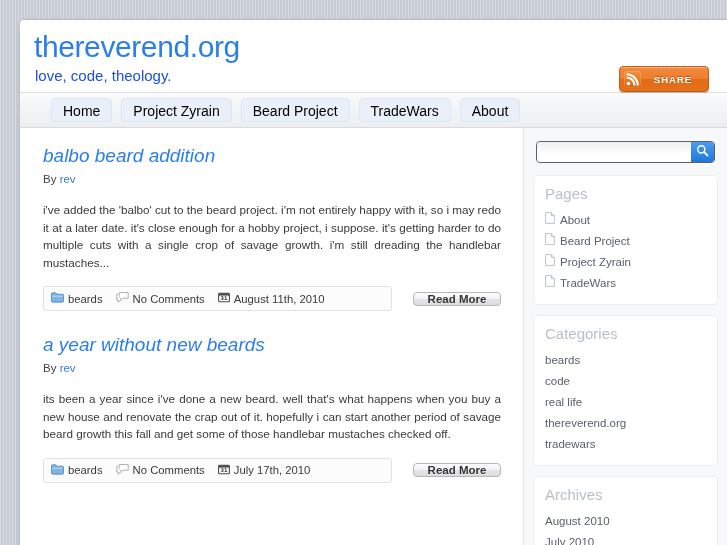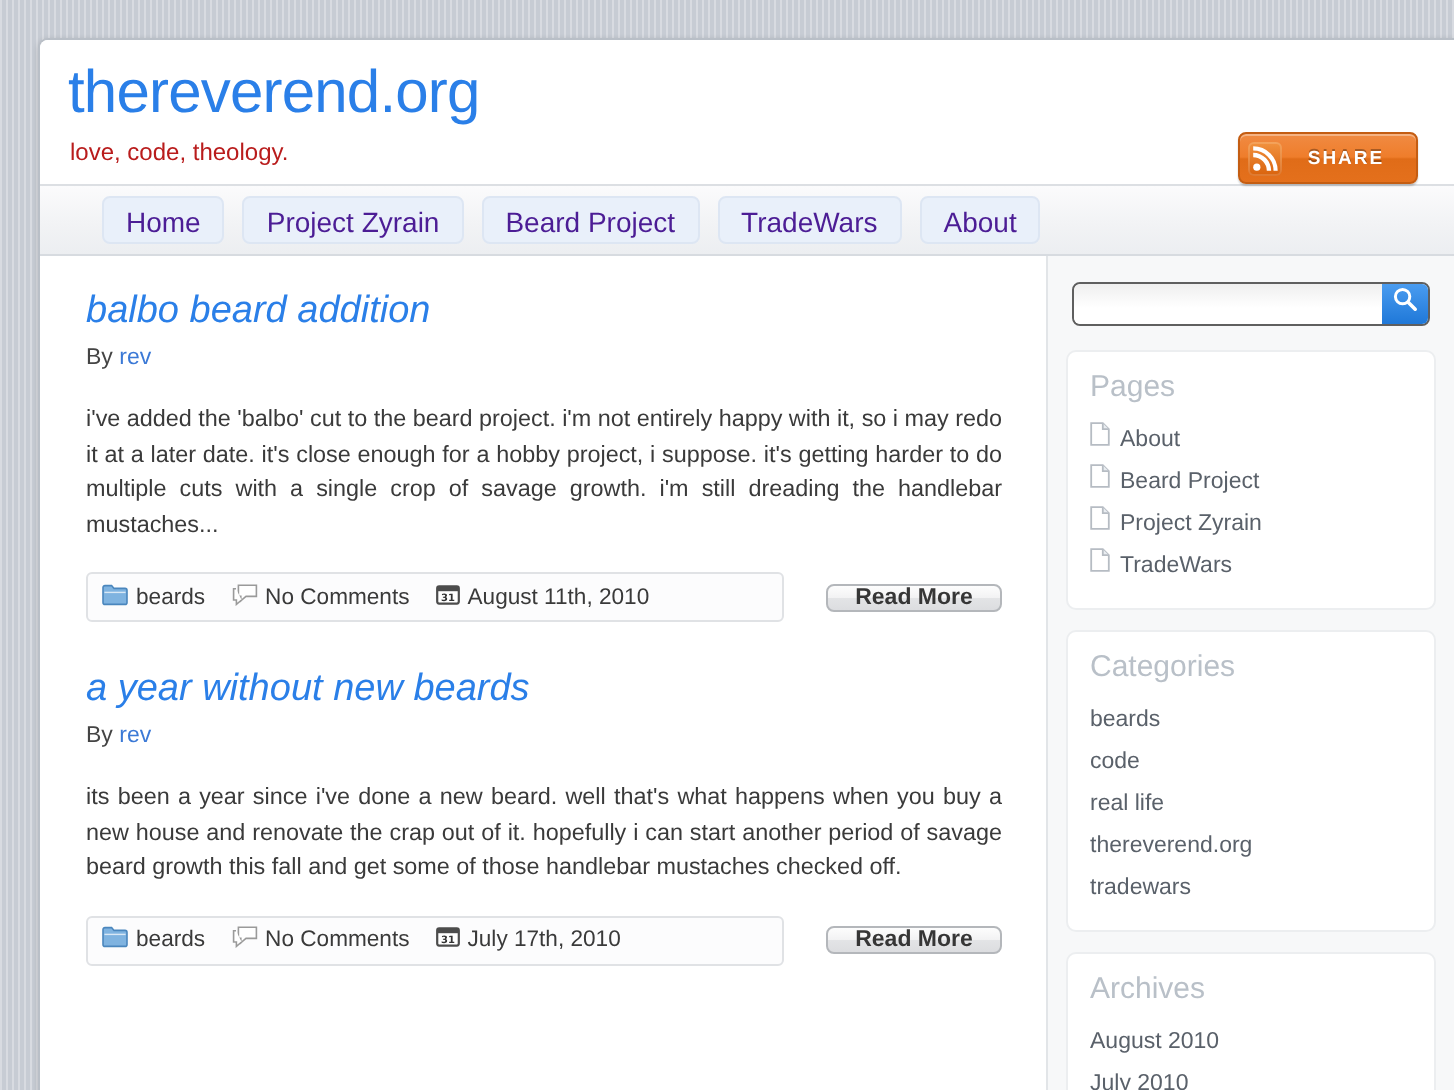--- a/index.html
+++ b/index.html
@@ -53,22 +53,22 @@
     font-size: 30px;
     color: #2a7fe8;
     letter-spacing: -0.4px;
     line-height: 34px;
     white-space: nowrap;
   }
   .site-tagline {
     position: absolute;
     left: 15px;
     top: 49px;
-    font-size: 12px;
-    color: #b91c1c;
+    font-size: 15px;
+    color: #1d4ed8;
     line-height: 14px;
   }
   .share-button {
     position: absolute;
     right: 18px;
     top: 46px;
     width: 90px;
     height: 26px;
     border-radius: 4px;
     background: linear-gradient(to bottom, #f08b43 0%, #ef7d2b 48%, #e06c18 52%, #e4701c 100%);
@@ -111,21 +111,21 @@
     align-items: center;
     padding-left: 31px;
     box-sizing: border-box;
   }
   .nav-item {
     height: 24px;
     line-height: 24px;
     padding: 0 11px;
     margin-right: 9px;
     font-size: 14px;
-    color: #4c1d95;
+    color: #000000;
     background: #e9f0fa;
     border: 1px solid #dde6f3;
     border-radius: 4px;
     white-space: nowrap;
     cursor: pointer;
     box-sizing: border-box;
   }
 
   
   .columns {

